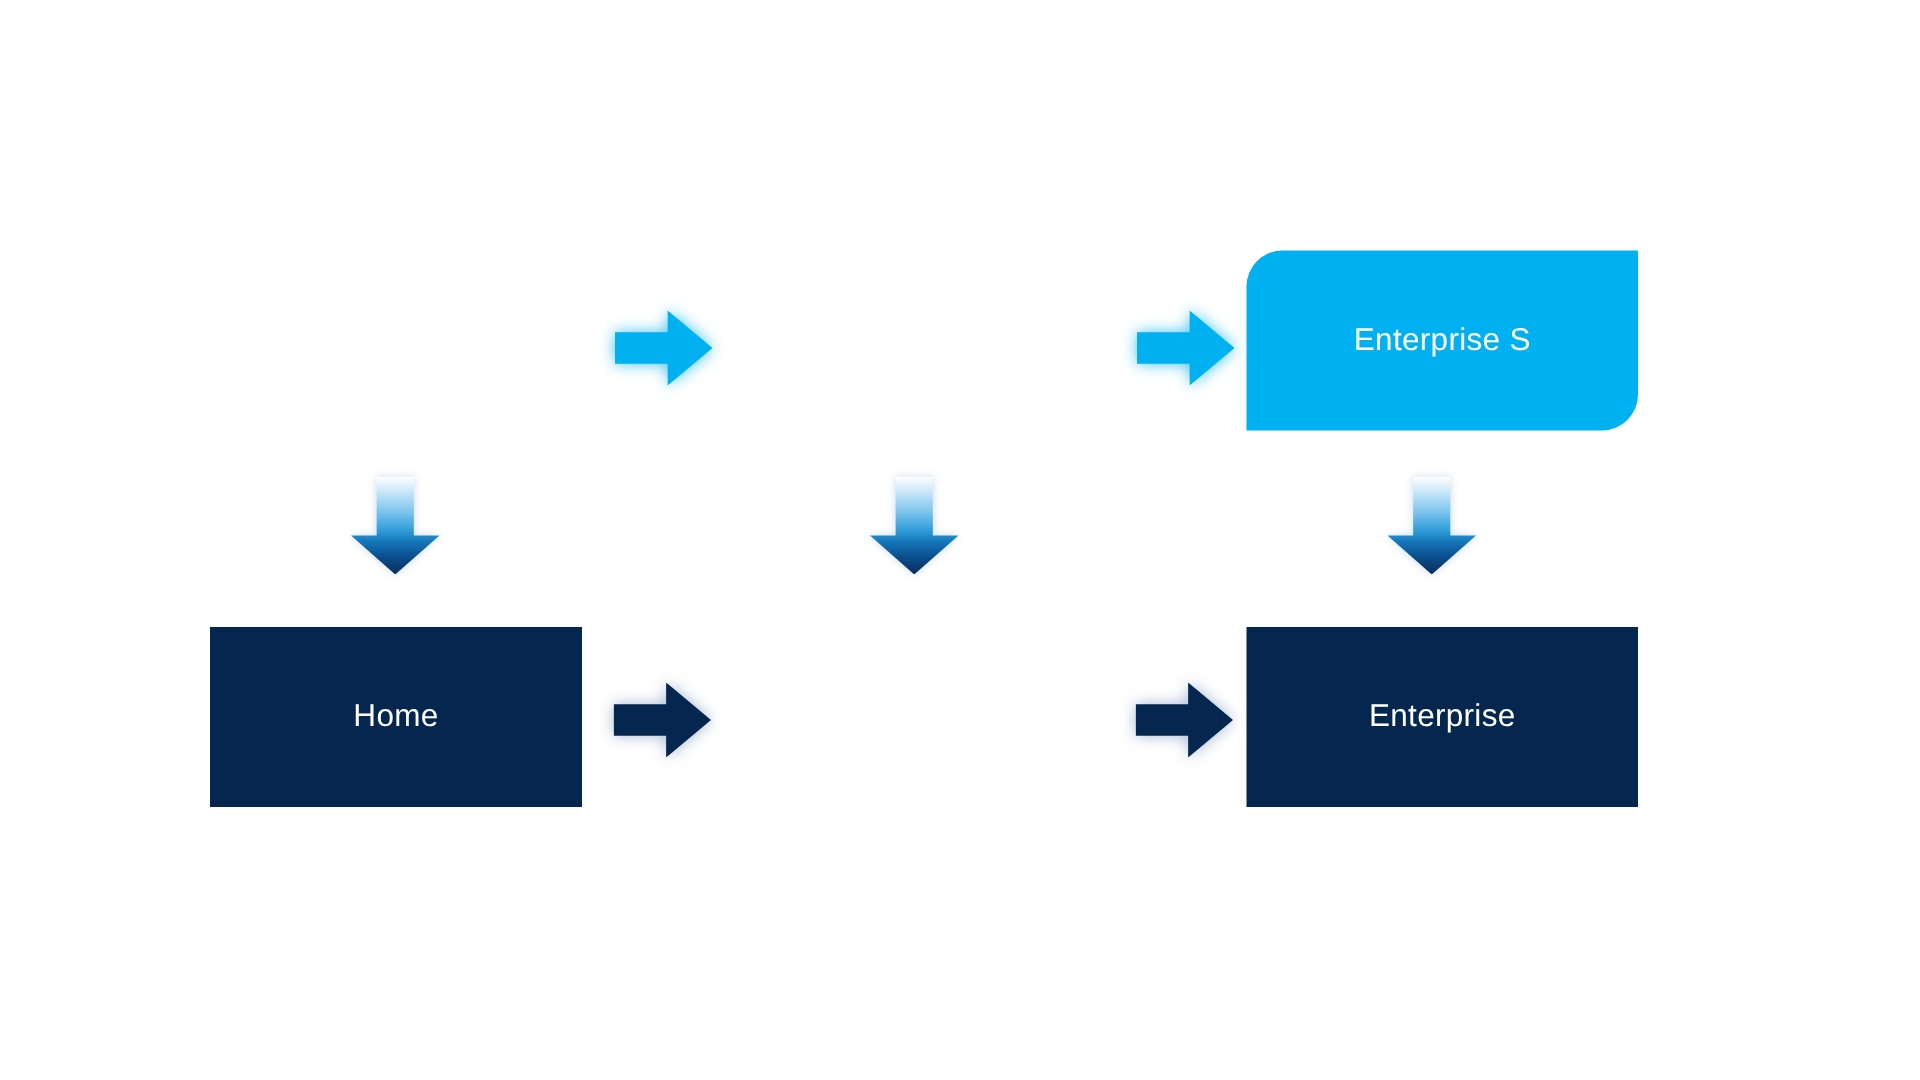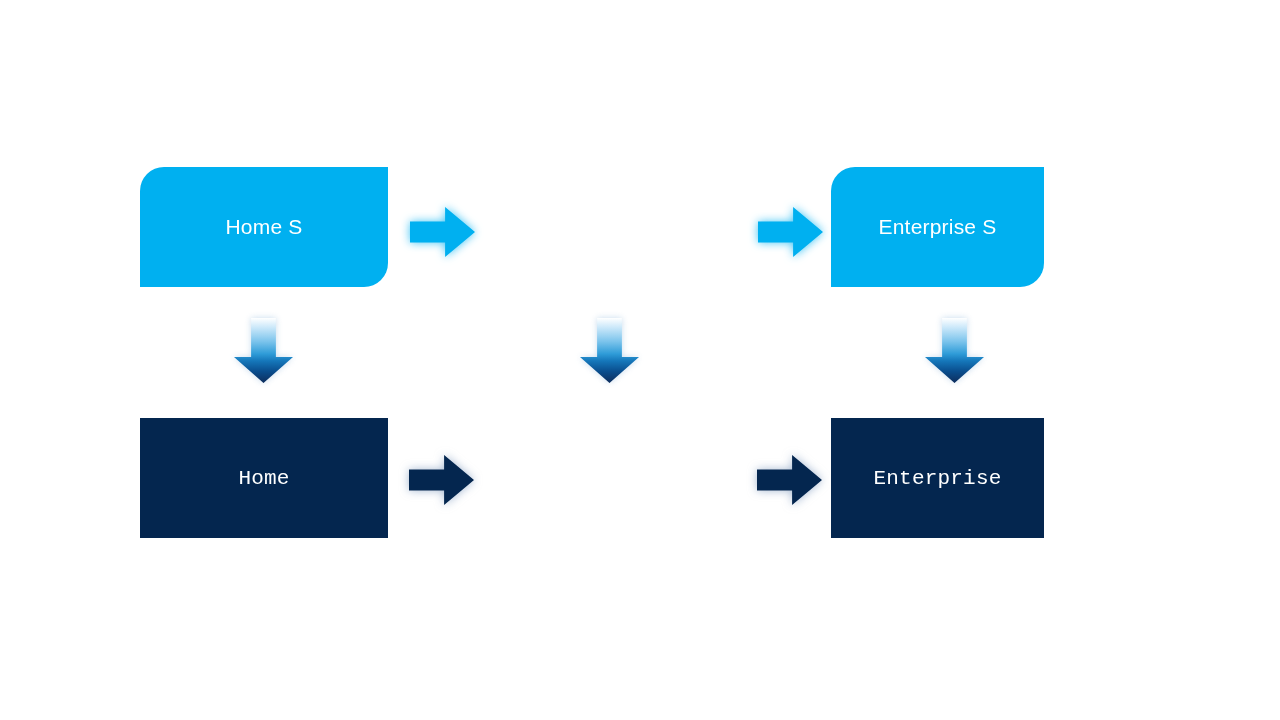--- a/index.html
+++ b/index.html
@@ -29,26 +29,25 @@
     letter-spacing: 0.2px;
     white-space: nowrap;
   }
   .node.top {
     background: var(--light-blue, #00B0F0);
     border-radius: 24px 0 24px 0; 
   }
   .node.bottom {
     background: var(--dark-navy, #04264F);
     border-radius: 0;
-    font-family: Liberation Mono, monospace;
   }
   
   .col1 { left: 140px; width: 248px; }
   .col2 { left: 486px; width: 247px; }
-  .col3 { left: 831px; width: 213px; }
+  .col3 { left: 831px; width: 261px; }
   .row-top    { top: 167px; }
   .row-bottom { top: 418px; }
 
   
   .arrow-wrap { position: absolute; }
   .glow-cyan { filter: drop-shadow(0 0 5px rgba(0, 176, 240, 0.75)); }
   .glow-navy { filter: drop-shadow(0 0 5px rgba(115, 145, 185, 0.65)); }
   .glow-soft { filter: drop-shadow(0 0 3px rgba(130, 175, 215, 0.45)); }
   .right-arrow {
     width: 65px;
@@ -71,23 +70,20 @@
       #1577ba 66%,
       #0a4e8e 82%,
       var(--down-gradient-bottom, #0E2D5C) 100%);
   }
 </style>
 </head>
 <body>
 
 <div class="canvas">
 
-  <div class="node top row-top col1">
-    <span class="node-label">Home S</span>
-  </div>
   <div class="node top row-top col3">
     <span class="node-label">Enterprise S</span>
   </div>
 
   <div class="arrow-wrap glow-cyan" style="left:410px; top:207px;">
     <div class="right-arrow cyan"></div>
   </div>
   <div class="arrow-wrap glow-cyan" style="left:758px; top:207px;">
     <div class="right-arrow cyan"></div>
   </div>

